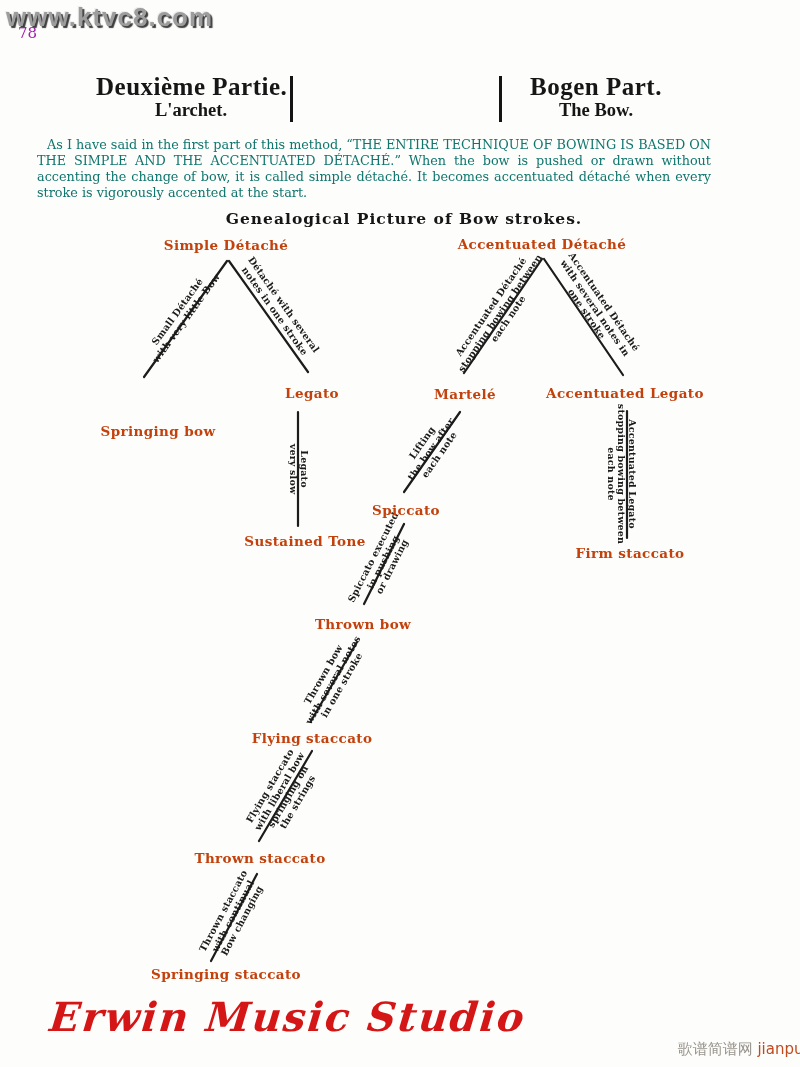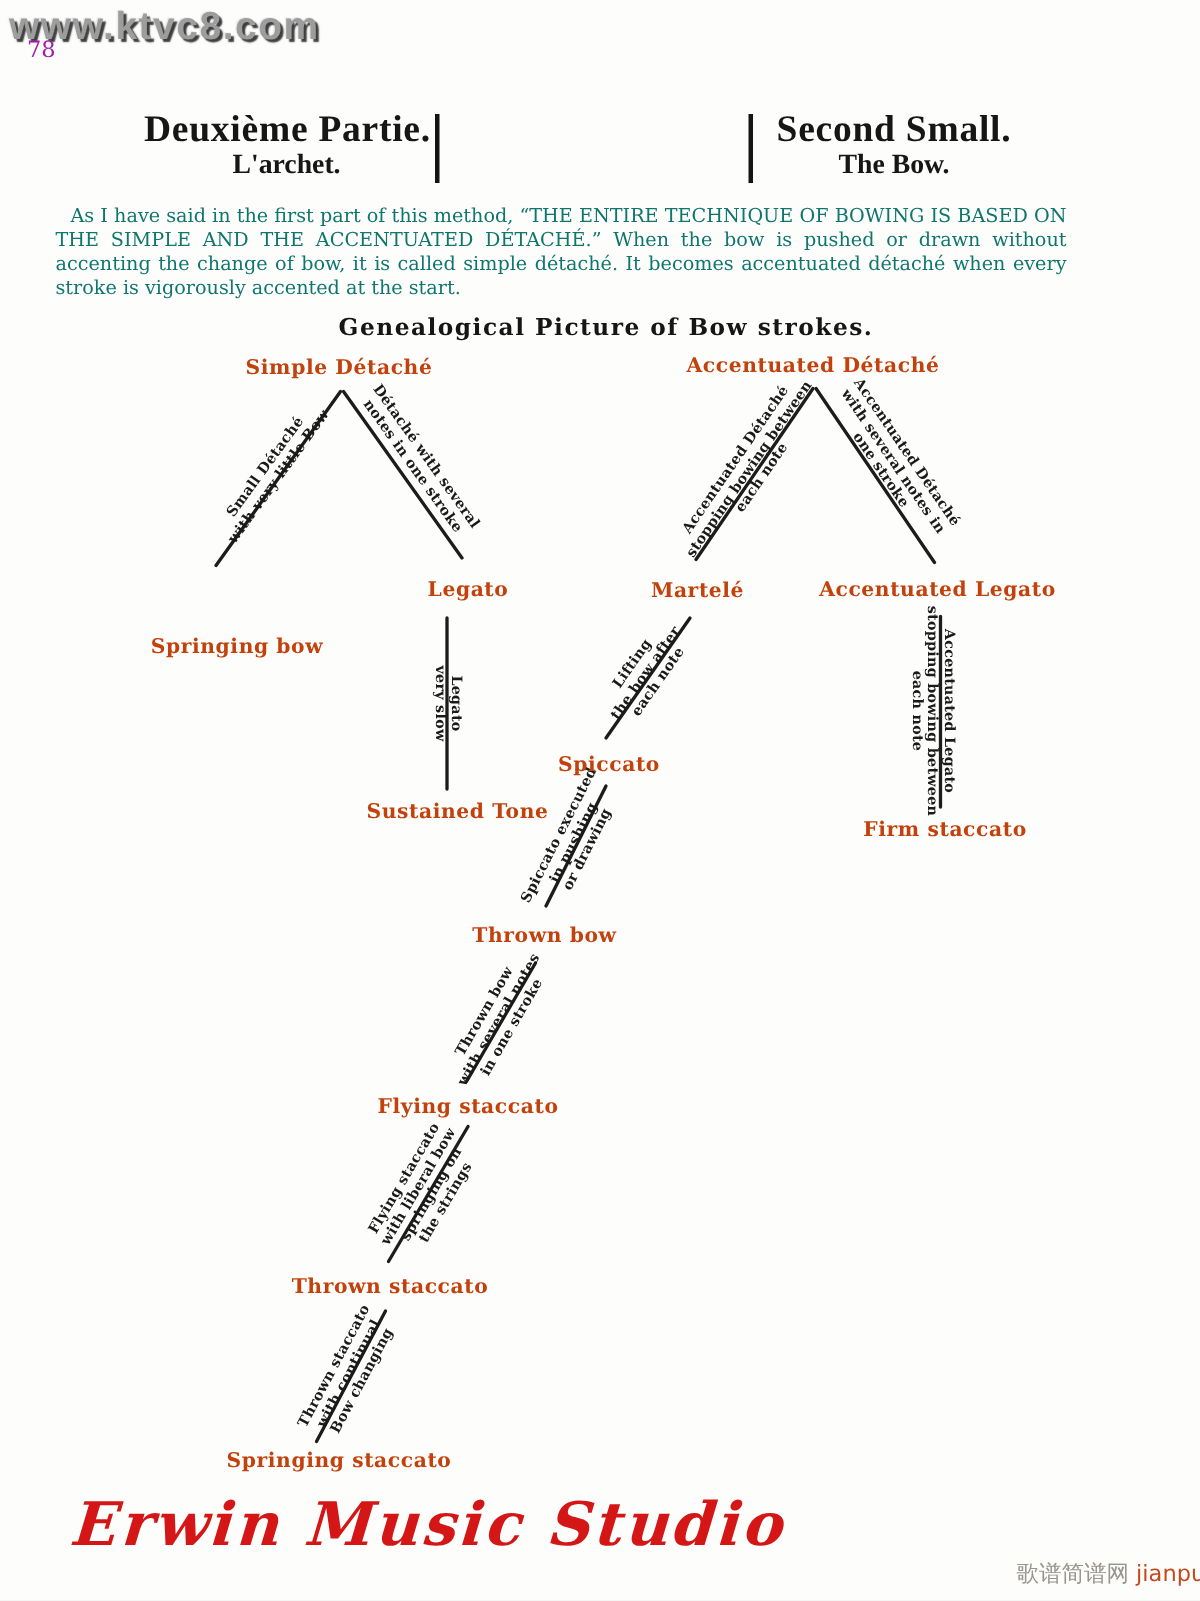--- a/index.html
+++ b/index.html
@@ -72,21 +72,21 @@
   <div class="page-num">78</div>
 
   <div class="header">
     <div class="hcol" style="left:96px;width:190px;">
       <div class="t">Deuxième Partie.</div>
       <div class="s">L'archet.</div>
     </div>
     <div class="hbar" style="left:290px;"></div>
     <div class="hbar" style="left:499px;"></div>
     <div class="hcol" style="left:506px;width:180px;">
-      <div class="t">Second Small.</div>
+      <div class="t">Bogen Part.</div>
       <div class="s">The Bow.</div>
     </div>
   </div>
 
   <div class="intro"><span>As I have said in the first part of this method, “THE ENTIRE TECHNIQUE OF BOWING IS BASED</span><span> ON THE SIMPLE AND THE ACCENTUATED DÉTACHÉ.”</span><span> When the bow is pushed or drawn without accenting the change of bow, it is called simple détaché. It becomes accentuated détaché when every stroke is vigorously accented at the start.</span></div>
 
   <div class="diagram-title">Genealogical Picture of Bow strokes.</div>
 
   <svg id="edge-svg" width="800" height="1067">
       <line x1="227" y1="261" x2="144" y2="377"></line>

